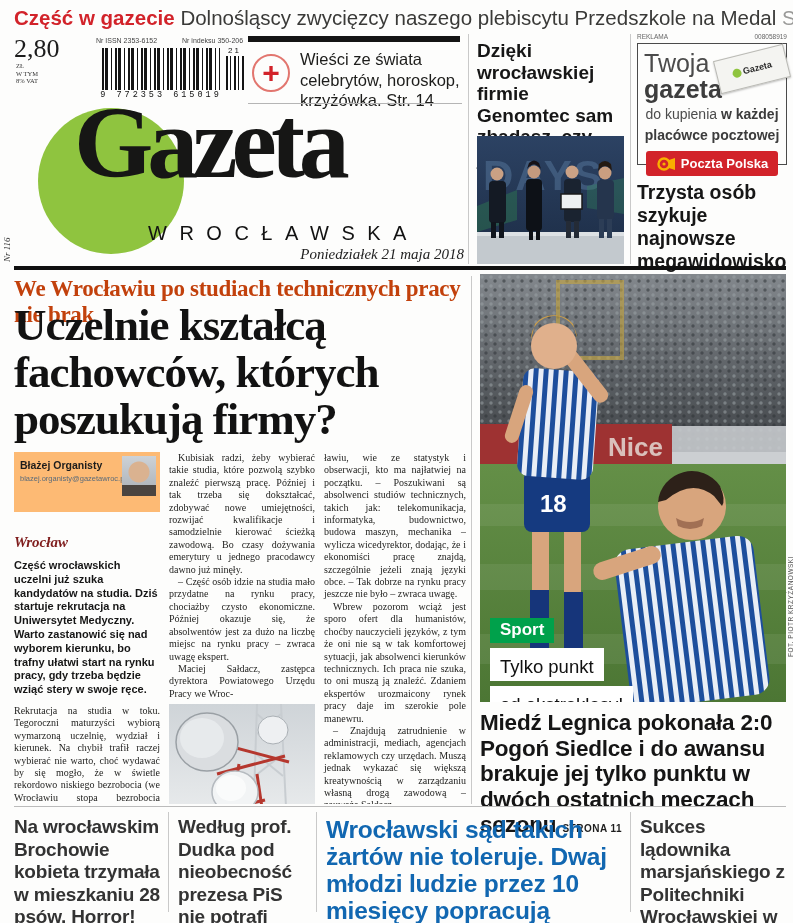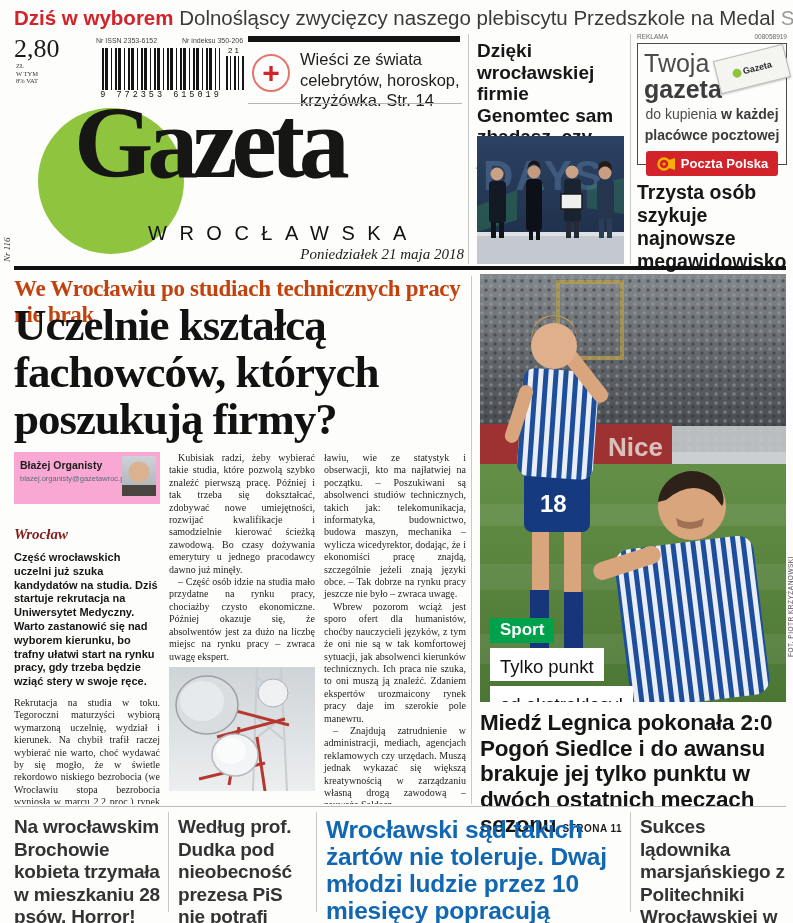--- a/index.html
+++ b/index.html
@@ -63,21 +63,21 @@
   .opera .strona { margin-top:5px; }
 
   
   .mainrule { left:14px; top:266px; width:772px; height:4px; background:#101010; }
   .kicker { left:14px; top:276px; width:460px; font-family:"Liberation Serif",serif; font-weight:bold; font-size:23px; color:#c2410c; letter-spacing:-.3px; }
   .headline { left:14px; top:302px; width:462px; font-family:"Liberation Serif",serif; font-weight:bold; font-size:45px; line-height:47px; letter-spacing:-1px; color:#121212; }
 
   .article { left:14px; top:452px; width:452px; height:352px; overflow:hidden; display:flex; gap:9px; }
   .acol { width:146px; flex:0 0 auto; }
   .acol:last-child { width:142px; }
-  .authorbox { position:relative; height:52px; background:#f9a8d4; padding:7px 6px; }
+  .authorbox { position:relative; height:60px; background:#fdba74; padding:7px 6px; }
   .authorbox .nm { font-size:10.5px; font-weight:bold; color:#1c1c1c; }
   .authorbox .em { font-size:7.5px; color:#5a6b7a; margin-top:3px; }
   .avatar { position:absolute; right:4px; top:4px; width:34px; height:40px;
     background:
       linear-gradient(transparent 72%, #4a4440 72%),
       radial-gradient(circle at 50% 40%, #dab290 0 10px, transparent 11px),
       linear-gradient(#cdd2d7,#a8aeb4); }
   .section-lbl { margin-top:22px; font-family:"Liberation Serif",serif; font-style:italic; font-weight:bold; font-size:15px; color:#7f1d1d; }
   .lead { margin-top:8px; font-size:11px; line-height:13.8px; font-weight:bold; color:#161616; }
   .bodytxt { font-family:"Liberation Serif",serif; font-size:10px; line-height:12.4px; color:#1d1d1b; text-align:justify; }
@@ -106,21 +106,21 @@
   .bitem { top:816px; }
   .bitem h3 { font-size:19px; line-height:22.5px; font-weight:bold; color:#333; letter-spacing:-.2px; }
   .bitem.blue h3 { color:#1167b1; font-size:24.5px; line-height:27px; }
 </style>
 </head>
 <body>
 
 <div class="page">
 
   <div class="abs topbar">
-    <span class="lbl">Dziś w wyborem</span>
+    <span class="lbl">Część w gazecie</span>
     <span>Dolnośląscy zwycięzcy naszego plebiscytu Przedszkole na Medal</span>
     <span class="pg">Str. 8</span>
   </div>
 
   <div class="abs price-num">2,80</div>
   <div class="abs price-sub">
     <div>ZŁ</div>
     <div>W TYM</div>
     <div>8% VAT</div>
   </div>
@@ -231,20 +231,21 @@
       <div class="section-lbl">Wrocław</div>
       <div class="lead">Część wrocławskich uczelni już szuka kandydatów na studia. Dziś startuje rekrutacja na Uniwersytet Medyczny. Warto zastanowić się nad wyborem kierunku, bo trafny ułatwi start na rynku pracy, gdy trzeba będzie wziąć stery w swoje ręce.</div>
       <div class="bodyblock">
         <p class="bodytxt">Rekrutacja na studia w toku. Tegoroczni maturzyści wybiorą wymarzoną uczelnię, wydział i kierunek. Na chybił trafił raczej wybierać nie warto, choć wydawać by się mogło, że w świetle rekordowo niskiego bezrobocia (we Wrocławiu stopa bezrobocia wyniosła w marcu 2,2 proc.) rynek wchłonie wszystkich jak gąbka wodę.</p>
 
       </div>
     </div>
     <div class="acol">
       <p class="bodytxt ind">Kubisiak radzi, żeby wybierać takie studia, które pozwolą szybko znaleźć pierwszą pracę. Później i tak trzeba się dokształcać, zdobywać nowe umiejętności, rozwijać kwalifikacje i samodzielnie kierować ścieżką zawodową. Bo czasy dożywania emerytury u jednego pracodawcy dawno już minęły.</p>
       <p class="bodytxt ind">– Część osób idzie na studia mało przydatne na rynku pracy, chociażby czysto ekonomiczne. Później okazuje się, że absolwentów jest za dużo na liczbę miejsc na rynku pracy – zwraca uwagę ekspert.</p>
+      <p class="bodytxt ind">Maciej Sałdacz, zastępca dyrektora Powiatowego Urzędu Pracy we Wroc-</p>
       <svg class="tower-photo" viewBox="0 0 146 124">
         <defs>
           <linearGradient id="sky" x1="0" y1="0" x2="0" y2="1">
             <stop offset="0" stop-color="#cfd4d8"></stop>
               <stop offset="1" stop-color="#eceeef"></stop>
           </linearGradient>
         </defs>
         <rect width="146" height="124" fill="url(#sky)"></rect>
         <g stroke="#c8cdd1" stroke-width="2">
           <line x1="88" y1="0" x2="84" y2="124"></line>

